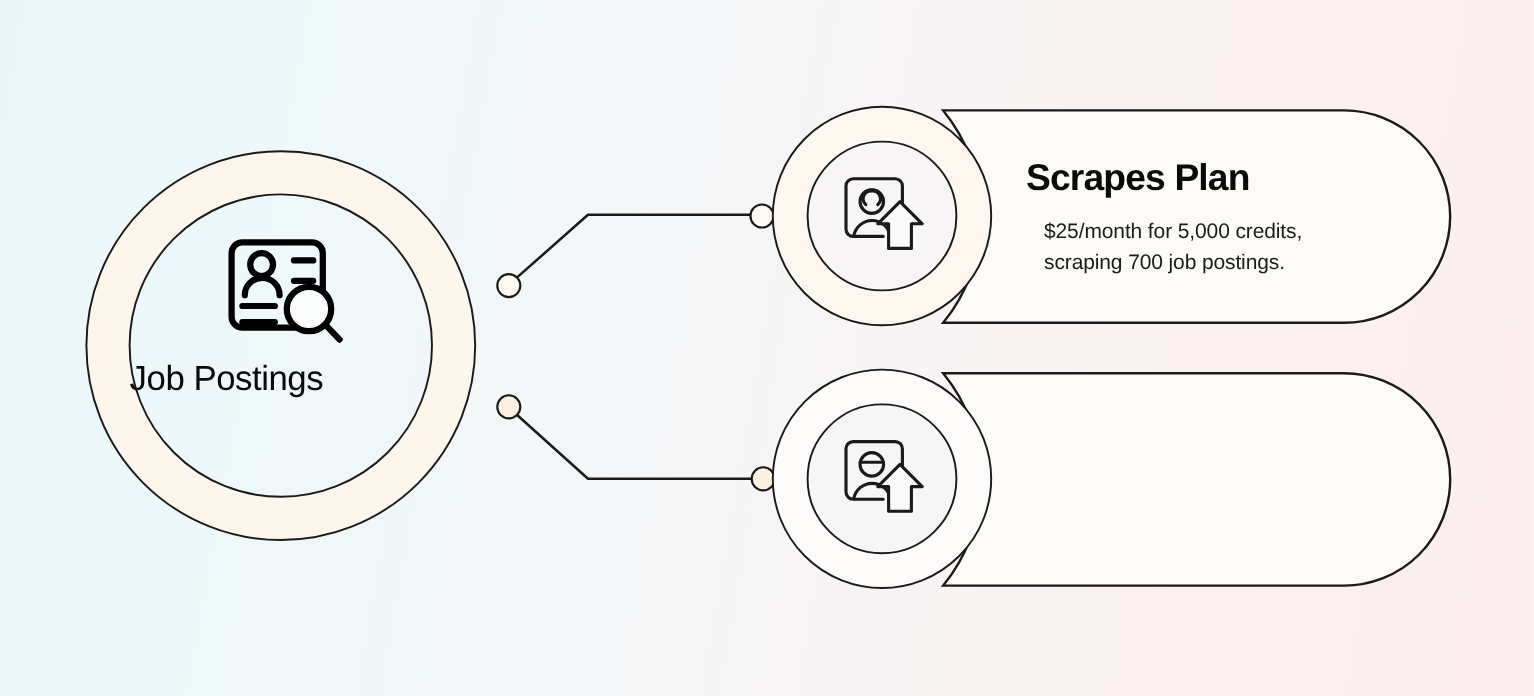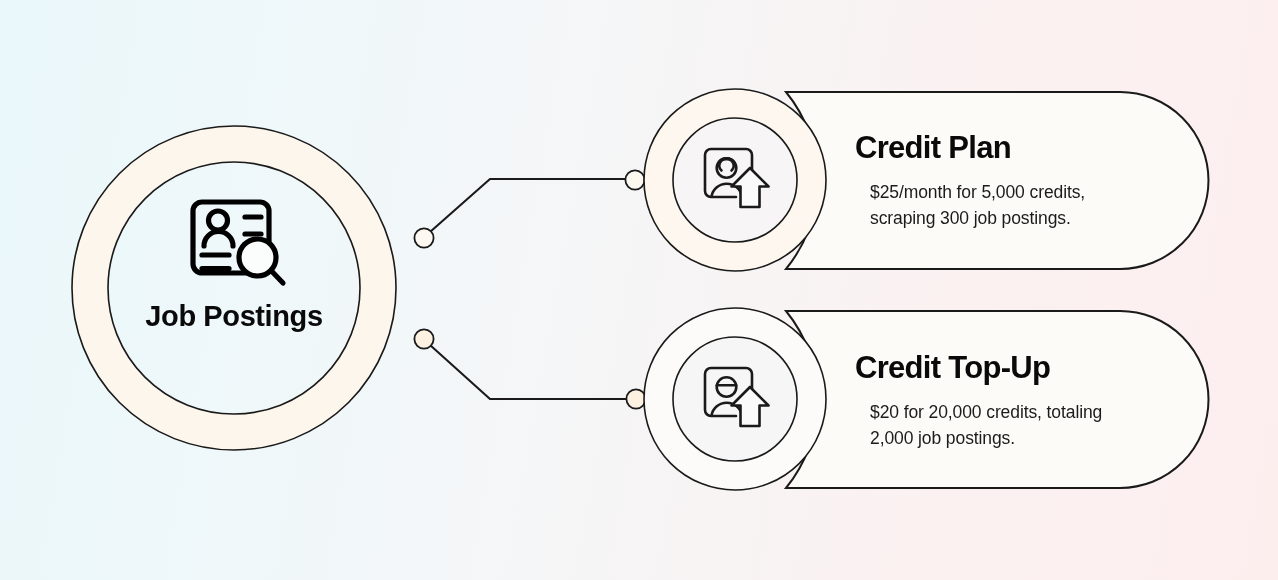--- a/index.html
+++ b/index.html
@@ -39,23 +39,22 @@
     height: 580px;
     pointer-events: none;
   }
 
   
   .hub-label {
     position: absolute;
     left: 108px;
     top: 296px;
     width: 252px;
-    text-align: center;
     font-size: 29px;
-    font-weight: bold;
+    font-weight: normal;
     line-height: 1.38;
     color: #0a0a0a;
     letter-spacing: -0.4px;
   }
 
   
   .card-text {
     position: absolute;
     left: 855px;
     width: 330px;
@@ -188,29 +187,22 @@
     </g>
   </svg>
 
   <div class="txt-layer">
 
     <div class="hub-label">
       <div>Job Postings</div>
     </div>
 
     <div class="card-text top">
-      <div class="card-title">Credit Plan</div>
+      <div class="card-title">Scrapes Plan</div>
       <div class="card-desc">
         <div>$25/month for 5,000 credits,</div>
-        <div>scraping 300 job postings.</div>
+        <div>scraping 700 job postings.</div>
       </div>
     </div>
 
-    <div class="card-text bot">
-      <div class="card-title">Credit Top-Up</div>
-      <div class="card-desc">
-        <div>$20 for 20,000 credits, totaling</div>
-        <div>2,000 job postings.</div>
-      </div>
-    </div>
 
   </div>
 </div>
 
 </body></html>

